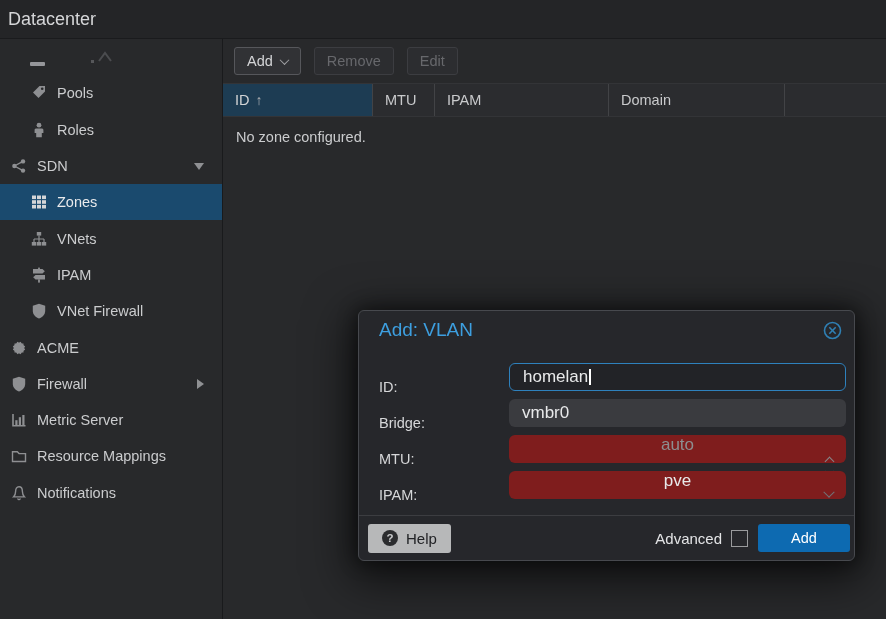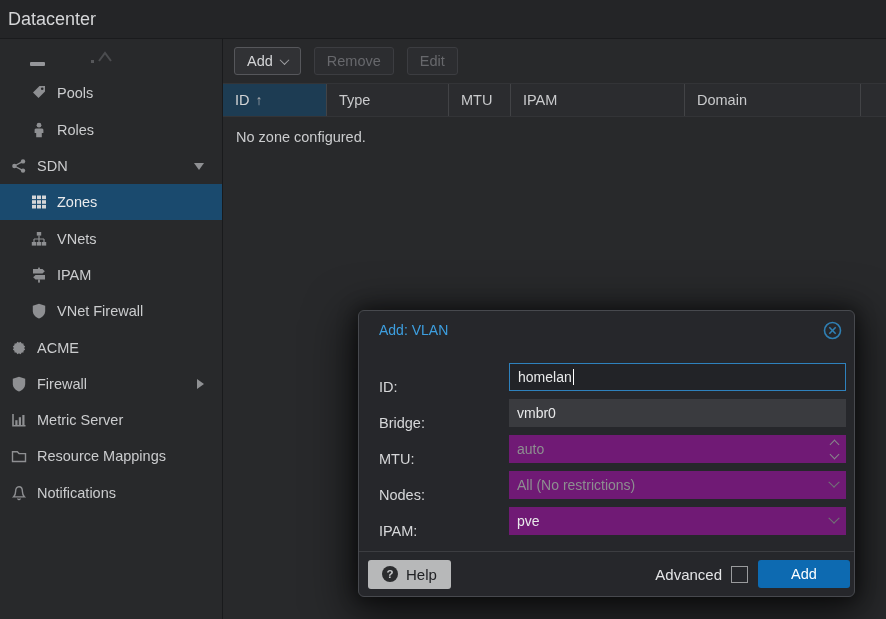--- a/index.html
+++ b/index.html
@@ -66,29 +66,29 @@
   .gh-fill { flex:1; border-right:none; }
   .grid-empty { padding:12px 0 0 13px; color:#cbccce; }
 
   
   .dialog {
     position:absolute; left:358px; top:310px; width:497px;
     background:#26272b; border:1px solid #47494e; border-radius:6px;
     box-shadow:0 12px 45px 8px rgba(0,0,0,0.6), 0 0 18px 2px rgba(0,0,0,0.45);
   }
   .dlg-header { height:38px; display:flex; align-items:center; padding:0 12px 0 20px; cursor:move; }
-  .dlg-title { color:#3d9fe0; font-size:14px; }
+  .dlg-title { color:#3d9fe0; font-size:19px; }
   .dlg-close { margin-left:auto; width:19px; height:19px; cursor:pointer; }
   .dlg-body { padding:14px 8px 16px 20px; }
   .field { display:flex; align-items:center; margin-bottom:8px; height:28px; }
   .field label { width:130px; flex:none; color:#d6d7d9; cursor:default;margin-top:20px; }
-  .control { flex:1; height:28px; display:flex; align-items:center; padding:0 8px; font-size:14px; }
+  .control { flex:1; height:28px; display:flex; align-items:center; padding:0 13px; font-size:17px;border-radius:6px; }
   .textfield { background:#3a3b3f; color:#e8e9ea; }
   .textfield.focused { background:#222327; border:1px solid #2e81bd; }
-  .combofield { background:#701a75; color:#8d8e90; position:relative; }
+  .combofield { background:#7f1d1d; color:#8d8e90; position:relative;flex-direction:column; }
   .combofield .val-set { color:#e8e9ea; }
   .caret-box { margin-left:auto; display:flex; flex-direction:column; gap:3px; align-items:center; }
   .mini-chev { width:7px; height:7px; border-right:1.6px solid #86878a; border-bottom:1.6px solid #86878a; }
   .mini-up { transform:rotate(-135deg); margin-top:3px; }
   .mini-down { transform:rotate(45deg); margin-bottom:3px; }
   .combo-chev { margin-left:auto; width:8px; height:8px; border-right:1.7px solid #717276; border-bottom:1.7px solid #717276; transform:rotate(45deg) translate(-2px,-2px); }
   .cursor-bar { display:inline-block; width:1.5px; height:16px; background:#ffffff; margin-left:1px; vertical-align:middle; }
 
   .dlg-footer { border-top:1px solid #3c3d41; height:45px; display:flex; align-items:center; padding:0 4px 0 9px; }
   .btn-help { background:#b7b8b9; color:#212225; border-radius:3px; height:29px; display:inline-flex; align-items:center; gap:8px; padding:0 14px; font-size:15px; cursor:pointer; }
@@ -281,26 +281,23 @@
         </div>
         <div class="btn btn-disabled">
           <span>Remove</span>
         </div>
         <div class="btn btn-disabled">
           <span>Edit</span>
         </div>
       </div>
 
       <div class="grid-header">
-        <div class="gh-cell sorted" style="width:104px">
+        <div class="gh-cell sorted" style="width:150px">
           <span>ID</span>
           <span class="sort-arrow">↑</span>
-        </div>
-        <div class="gh-cell" style="width:122px">
-          <span>Type</span>
         </div>
         <div class="gh-cell" style="width:62px">
           <span>MTU</span>
         </div>
         <div class="gh-cell" style="width:174px">
           <span>IPAM</span>
         </div>
         <div class="gh-cell" style="width:176px">
           <span>Domain</span>
         </div>
@@ -343,27 +340,20 @@
         <label>MTU:</label>
         <div class="control combofield">
           <span>auto</span>
           <span class="caret-box">
             <span class="mini-chev mini-up"></span>
             <span class="mini-chev mini-down"></span>
           </span>
         </div>
       </div>
 
-      <div class="field">
-        <label>Nodes:</label>
-        <div class="control combofield">
-          <span>All (No restrictions)</span>
-          <span class="combo-chev"></span>
-        </div>
-      </div>
 
       <div class="field" style="margin-bottom:0">
         <label>IPAM:</label>
         <div class="control combofield">
           <span class="val-set">pve</span>
           <span class="combo-chev"></span>
         </div>
       </div>
     </div>
 

